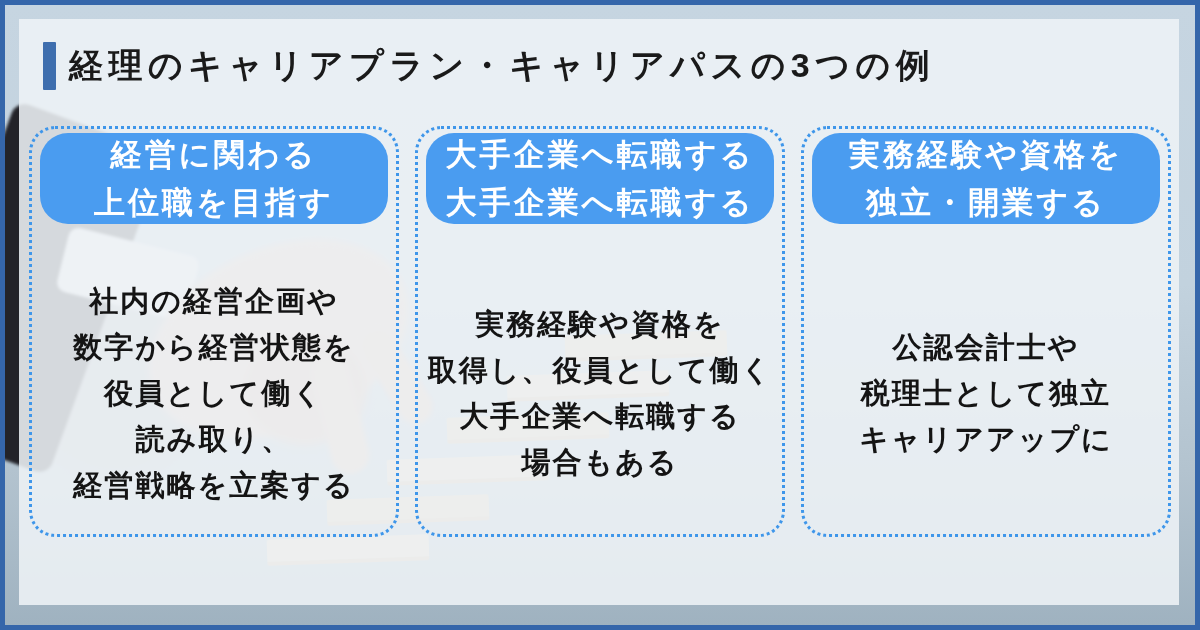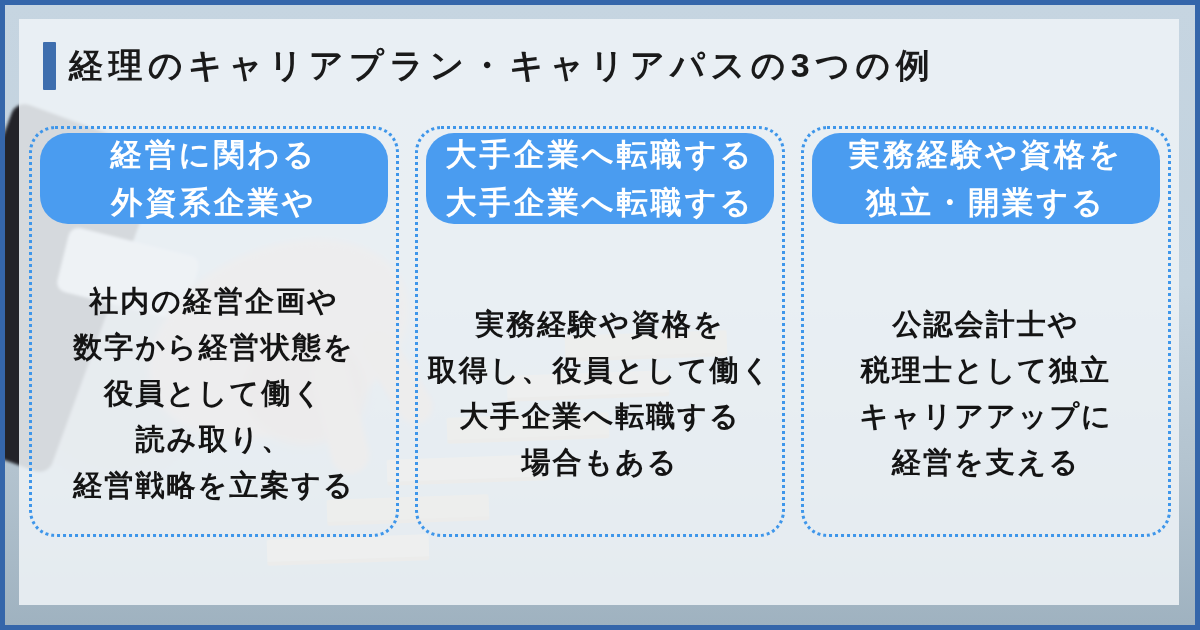--- a/index.html
+++ b/index.html
@@ -83,21 +83,21 @@
     <div class="title-row">
       <div class="title-bar"></div>
       <div class="title-text">経理のキャリアプラン・キャリアパスの3つの例</div>
     </div>
 
     <div class="cols">
 
       <div class="col">
         <div class="col-header">
           <span class="hline">経営に関わる</span>
-          <span class="hline">外資系企業や</span>
+          <span class="hline">上位職を目指す</span>
         </div>
         <div class="col-body">
           <span class="bline">社内の経営企画や</span>
           <span class="bline">数字から経営状態を</span>
           <span class="bline">役員として働く</span>
           <span class="bline">読み取り、</span>
           <span class="bline">経営戦略を立案する</span>
         </div>
       </div>
 
@@ -116,19 +116,18 @@
 
       <div class="col">
         <div class="col-header">
           <span class="hline">実務経験や資格を</span>
           <span class="hline">独立・開業する</span>
         </div>
         <div class="col-body">
           <span class="bline">公認会計士や</span>
           <span class="bline">税理士として独立</span>
           <span class="bline">キャリアアップに</span>
-          <span class="bline">経営を支える</span>
         </div>
       </div>
 
     </div>
   </div>
 </div>
 
 </body></html>

